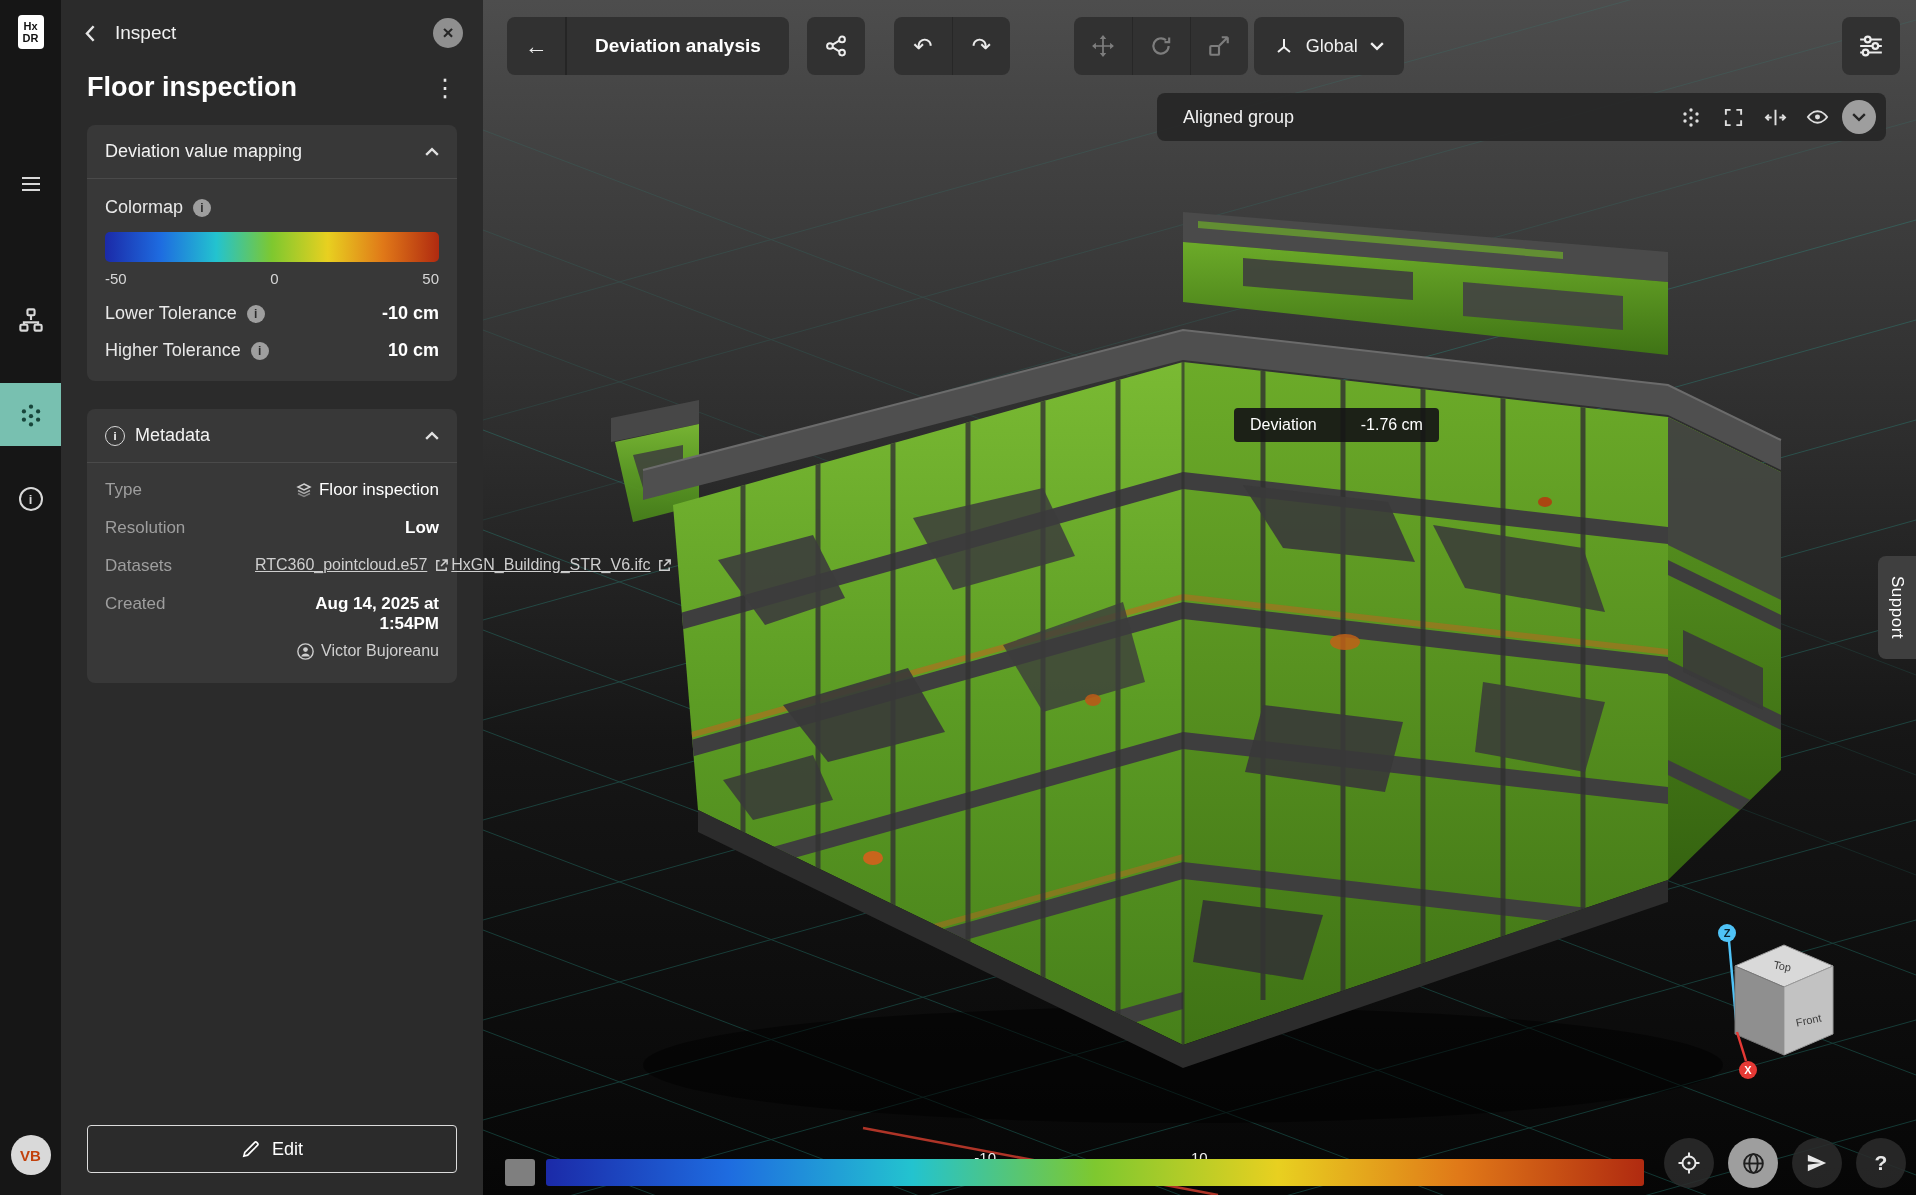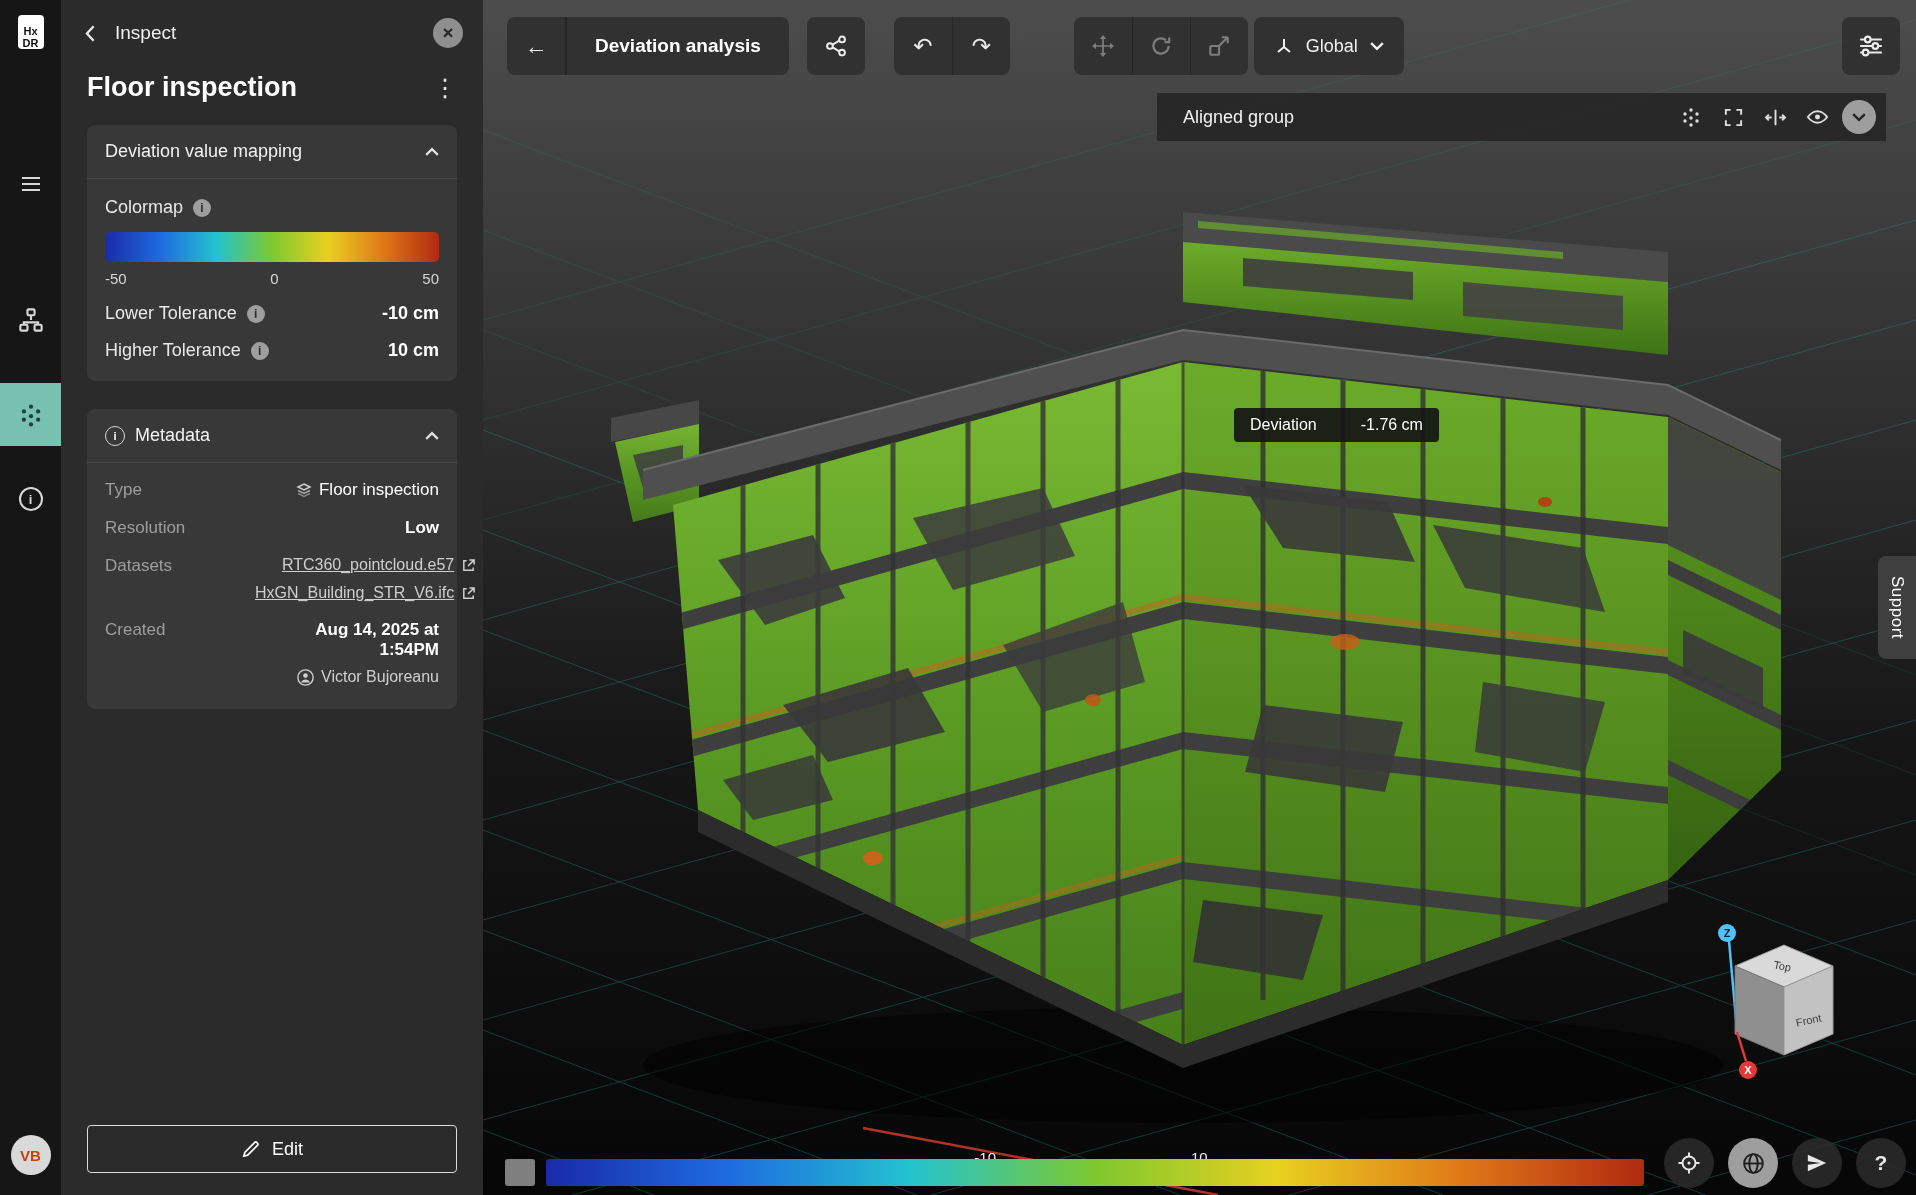--- a/index.html
+++ b/index.html
@@ -5,21 +5,21 @@
   * { margin:0; padding:0; box-sizing:border-box; }
   html,body { width:1916px; height:1195px; overflow:hidden; background:#000;
     font-family:"Liberation Sans", sans-serif; color:#fff; }
   .app { position:relative; width:1916px; height:1195px; }
 
   
   .rail { position:absolute; left:0; top:0; bottom:0; width:61px; background:#161616;
     display:flex; flex-direction:column; align-items:center; z-index:10; }
   .logo { margin-top:15px; width:26px; height:34px; background:#fff; border-radius:4px;
     color:#111; font-weight:700; font-size:11px; line-height:12px; display:flex;
-    flex-direction:column; align-items:center; justify-content:flex-end; }
+    flex-direction:column; align-items:center; justify-content:center; }
   .rail-btn { width:61px; height:46px; display:flex; align-items:center; justify-content:center;
     color:#d8d8d8; cursor:pointer; }
   .rail-btn.active { height:63px; background:#78c0b0; color:#17453a; }
   .info-circle { width:24px; height:24px; border:2px solid #d8d8d8; border-radius:50%;
     display:flex; align-items:center; justify-content:center; font-size:13px; font-weight:700; }
   .avatar { margin-top:auto; margin-bottom:20px; width:40px; height:40px; border-radius:50%;
     background:#d9d9d9; color:#c2410c; font-weight:700; font-size:15px;
     display:flex; align-items:center; justify-content:center; cursor:pointer; }
 
   
@@ -53,21 +53,21 @@
   .scale-row { display:flex; justify-content:space-between; margin-top:8px;
     font-size:15px; color:#d6d6d6; }
   .tol-row { display:flex; align-items:center; gap:10px; margin-top:16px; }
   .tol-value { margin-left:auto; font-size:18px; font-weight:700; color:#fff; }
 
   .meta-body { padding:8px 0 14px; }
   .meta-row { display:flex; align-items:flex-start; padding:9px 18px; }
   .meta-label { font-size:17px; color:#9e9e9e; flex:0 0 150px; }
   .meta-value { margin-left:auto; text-align:right; font-size:17px; font-weight:700; color:#fff;
     display:flex; align-items:center; gap:7px; justify-content:flex-end; }
-  .meta-links { margin-left:auto; display:flex; flex-direction:column; gap:10px; align-items:flex-end; }
+  .meta-links { margin-left:auto; display:flex; flex-direction:row; gap:2px; align-items:flex-end; }
   .ds-link { display:flex; align-items:center; gap:7px; color:#cfcfcf; font-size:16px;
     text-decoration:underline; cursor:pointer; }
   .created-col { margin-left:auto; display:flex; flex-direction:column; gap:8px; align-items:flex-end; }
   .created-by { display:flex; align-items:center; gap:7px; color:#cfcfcf; font-size:16px; font-weight:400; }
 
   .edit-wrap { margin-top:auto; padding:0 26px 22px; }
   .edit-btn { width:100%; height:48px; background:transparent; border:1px solid #dcdcdc;
     border-radius:4px; color:#fff; font-size:18px; display:flex; align-items:center;
     justify-content:center; gap:12px; cursor:pointer; font-family:inherit; }
 
@@ -89,21 +89,21 @@
   .g-undo { margin-left:29px; }
   .g-xform { margin-left:64px; }
   .g-global { margin-left:6px; display:flex; align-items:center; gap:12px; padding:4px 20px;
     background:#313131; border-radius:8px; color:#f0f0f0; cursor:pointer; }
   .g-global .lbl { font-size:18px; }
   .settings-btn { position:absolute; top:17px; right:16px; width:58px; height:58px;
     background:#313131; border-radius:8px; border:none; color:#ececec;
     display:flex; align-items:center; justify-content:center; cursor:pointer; z-index:5; }
 
   .aligned-bar { position:absolute; top:93px; left:674px; right:30px; height:48px;
-    background:rgba(38,38,38,0.92); border-radius:0; display:flex; align-items:center;
+    background:rgba(38,38,38,0.92); border-radius:8px; display:flex; align-items:center;
     padding:0 10px 0 26px; z-index:5; }
   .aligned-title { font-size:18px; color:#f2f2f2; }
   .ab-icons { margin-left:auto; display:flex; align-items:center; gap:8px; }
   .ab-btn { width:34px; height:34px; background:none; border:none; color:#dedede;
     display:flex; align-items:center; justify-content:center; cursor:pointer; }
   .ab-circle { width:34px; height:34px; border-radius:50%; background:#9e9e9e; color:#242424;
     border:none; display:flex; align-items:center; justify-content:center; cursor:pointer; }
 
   .tooltip { position:absolute; left:751px; top:408px; background:rgba(22,22,22,0.92);
     border-radius:4px; padding:8px 16px; display:flex; gap:44px; font-size:16px; z-index:4; }

